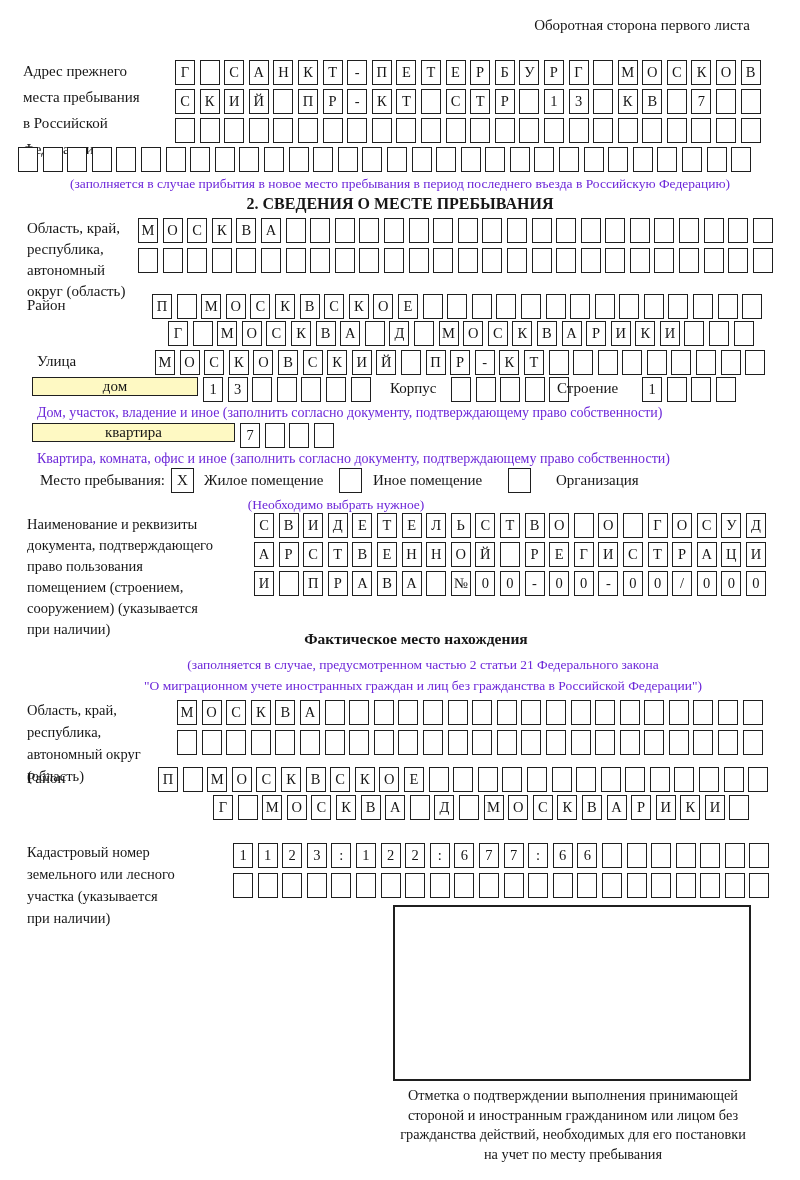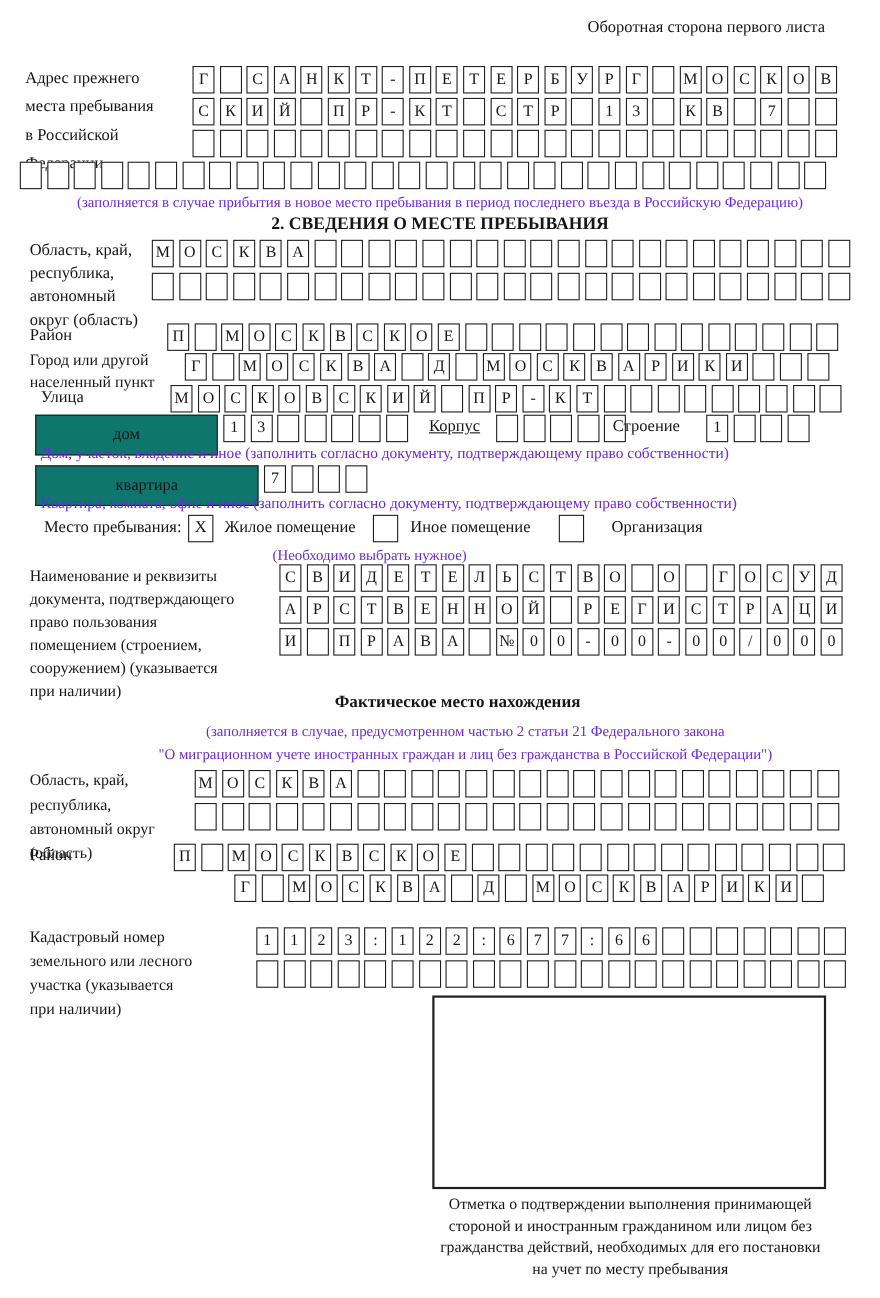--- a/index.html
+++ b/index.html
@@ -11,22 +11,22 @@
        display:flex;align-items:center;justify-content:center;font-size:14.5px;line-height:1;background:#fff;}
   .lbl{font-size:15px;line-height:26px;white-space:pre-line;}
   .lh21{line-height:21px;}
   .lh20{line-height:20px;font-size:14.5px;}
   .lh22{line-height:22px;font-size:14.5px;}
   .note{font-size:13.5px;color:#6d28d9;}
   .note14{font-size:14px;}
   .center{left:0;width:100%;text-align:center;}
   .sec-title{font-weight:bold;font-size:16px;}
   .fact-title{font-weight:bold;font-size:15.5px;padding-left:16px;}
-  .widebox{height:37px;border:1.7px solid #1f1f1f;box-sizing:border-box;display:flex;
-           align-items:center;justify-content:center;font-size:15px;background:#0f766e;}
+  .widebox{height:19px;border:1.7px solid #1f1f1f;box-sizing:border-box;display:flex;
+           align-items:center;justify-content:center;font-size:15px;background:#fef9c3;}
   .checkbox{width:23px;height:25px;border:1.7px solid #1f1f1f;box-sizing:border-box;display:flex;
             align-items:center;justify-content:center;font-size:15px;background:#fff;}
   .stamp{border:2px solid #1f1f1f;box-sizing:border-box;background:#fff;}
   .caption{font-size:14.3px;line-height:19.5px;text-align:center;white-space:pre-line;}
   .notewrap{white-space:pre-line;line-height:21px;padding-left:23px;}
 </style>
 </head>
 <body>
 
 <div class="page">
@@ -234,22 +234,20 @@
       <span class="box"></span>
       <span class="box"></span>
       <span class="box"></span>
       <span class="box"></span>
       <span class="box"></span>
       <span class="box"></span>
       <span class="box"></span>
       <span class="box"></span>
     </div>
 
-  <div class="abs lbl lh20" style="top:318px;left:27px;">Город или другой
-населенный пункт</div>
   <div class="abs boxrow" style="top:321px;left:168px;">
       <span class="box">Г</span>
       <span class="box"></span>
       <span class="box">М</span>
       <span class="box">О</span>
       <span class="box">С</span>
       <span class="box">К</span>
       <span class="box">В</span>
       <span class="box">А</span>
       <span class="box"></span>
@@ -302,21 +300,21 @@
   <div class="abs widebox" style="top:377px;left:32px;width:166px;">дом</div>
   <div class="abs boxrow" style="top:377px;left:203px;">
       <span class="box">1</span>
       <span class="box">3</span>
       <span class="box"></span>
       <span class="box"></span>
       <span class="box"></span>
       <span class="box"></span>
       <span class="box"></span>
     </div>
-  <div class="abs lbl" style="top:376px;left:390px;line-height:25px;text-decoration:underline;">Корпус</div>
+  <div class="abs lbl" style="top:376px;left:390px;line-height:25px;">Корпус</div>
   <div class="abs boxrow" style="top:377px;left:451px;">
       <span class="box"></span>
       <span class="box"></span>
       <span class="box"></span>
       <span class="box"></span>
       <span class="box"></span>
     </div>
   <div class="abs lbl" style="top:376px;left:557px;line-height:25px;">Строение</div>
   <div class="abs boxrow" style="top:377px;left:642px;">
       <span class="box">1</span>

